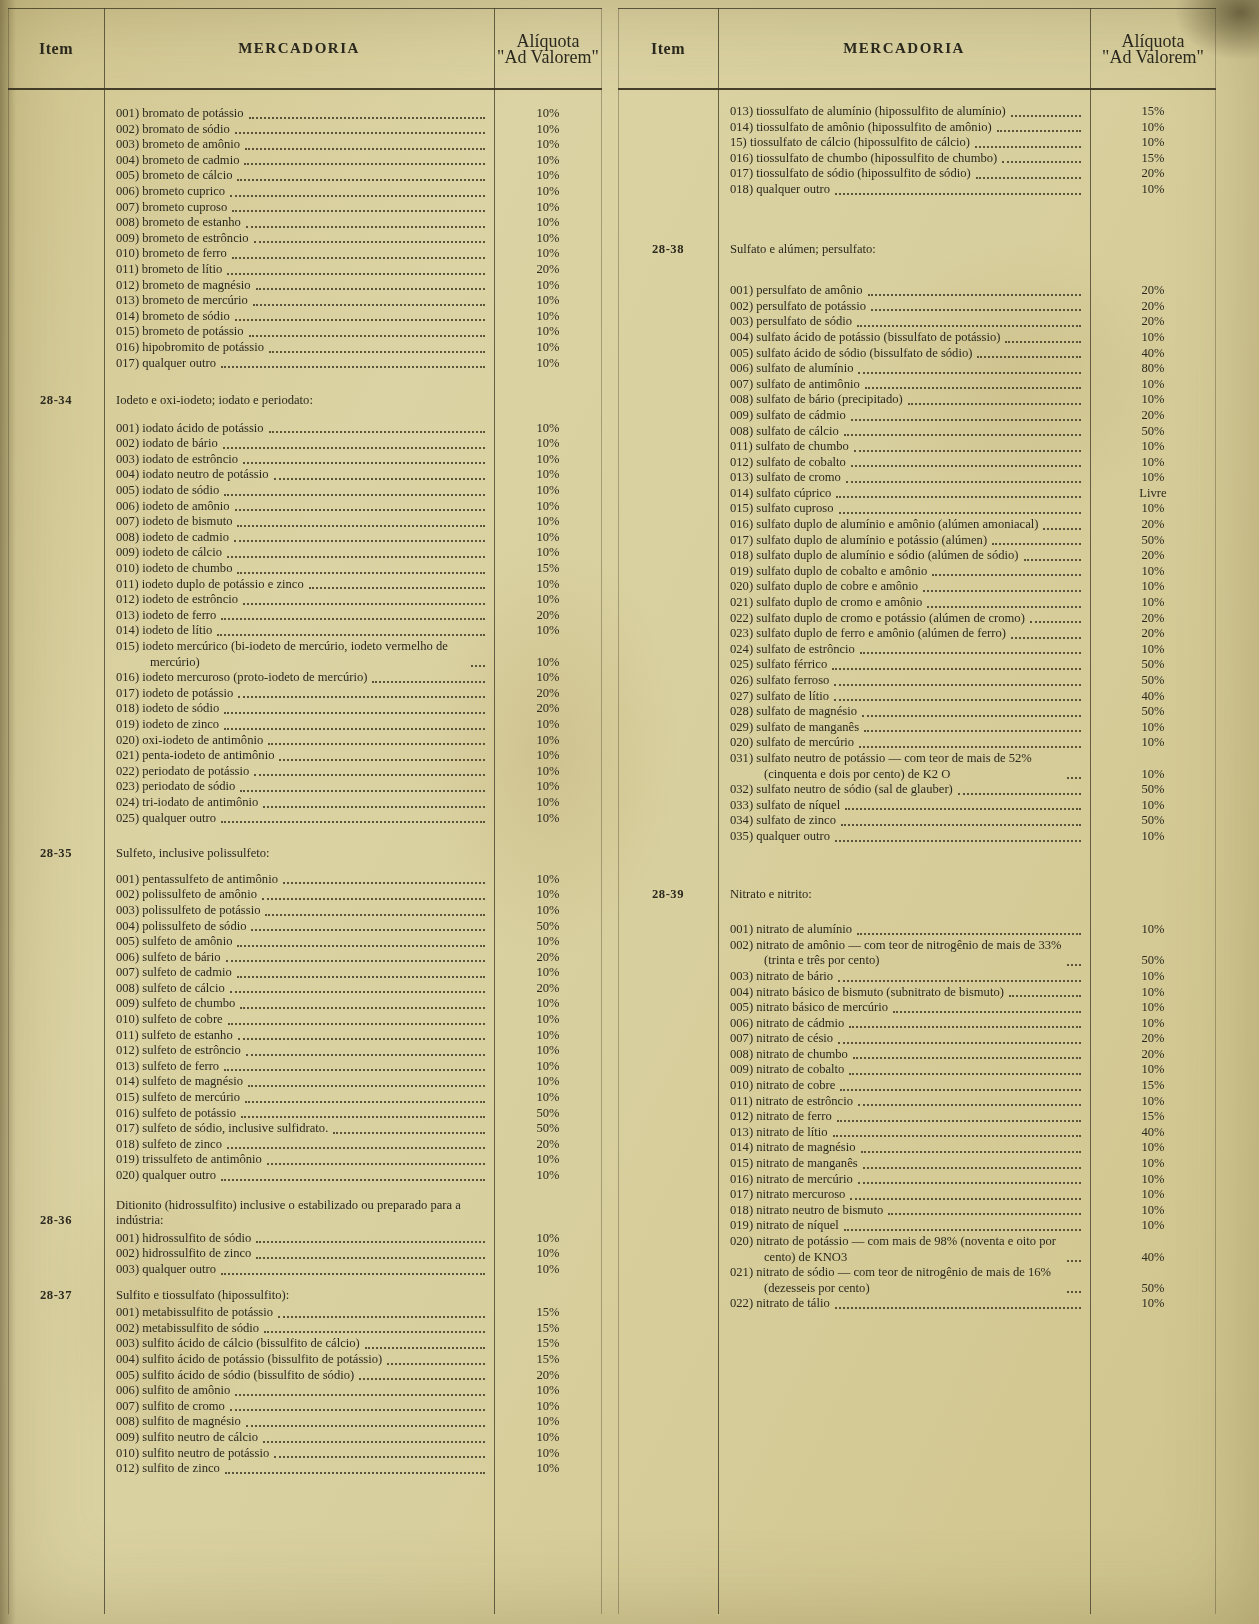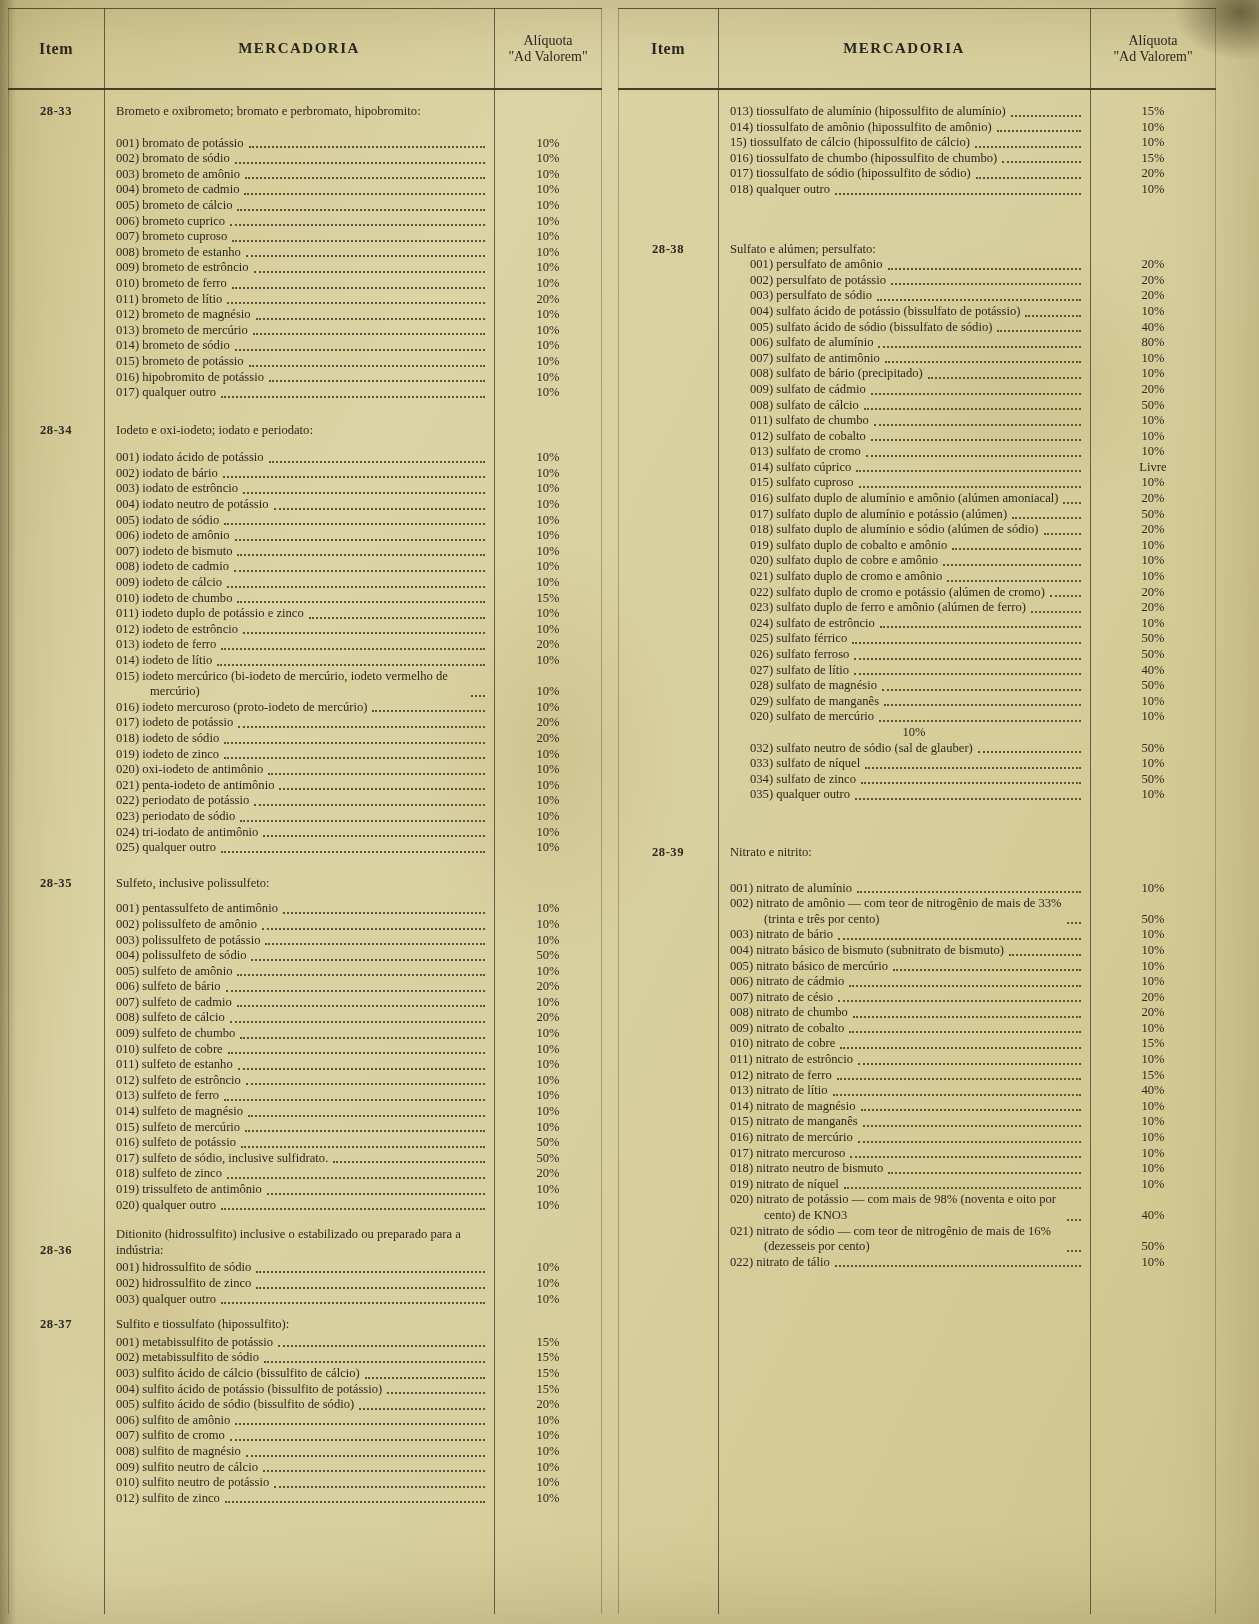--- a/index.html
+++ b/index.html
@@ -24,21 +24,21 @@
 
   .vline{position:absolute;top:0;bottom:0;width:1px;background:rgba(62,56,38,.75)}
   .vline.faint{background:rgba(62,56,38,.35)}
 
   .thead{display:grid;grid-template-columns:var(--c1) 1fr var(--c3);height:82px;
     border-top:1px solid rgba(62,56,38,.8);border-bottom:2px solid rgba(52,47,30,.9);
     align-items:center;text-align:center}
   .th{font-weight:bold}
   .th-item{font-size:16px;letter-spacing:.5px}
   .th-merc{font-size:15px;letter-spacing:1.5px}
-  .th-aliq{font-size:14px;line-height:16px}
+  .th-aliq{font-size:18px;line-height:16px}
 
   .row{display:grid;grid-template-columns:var(--c1) 1fr var(--c3);align-items:end}
   .ci{text-align:center}
   .code{font-weight:bold;letter-spacing:.5px}
   .cm{display:flex;align-items:flex-end;padding:0 6px 0 12px;min-width:0}
   .txt{padding-left:34px;text-indent:-34px;min-width:0}
   .ttl{min-width:0}
   .leader{flex:1 1 14px;min-width:14px;height:0;border-bottom:2px dotted rgba(58,52,32,.8);margin:0 3px 3px 5px}
   .cr{text-align:center;white-space:nowrap}
 </style>
@@ -61,27 +61,20 @@
     <div class="thead">
       <div class="th th-item">Item</div>
       <div class="th th-merc">MERCADORIA</div>
       <div class="th-aliq">
         <div>Alíquota</div>
         <div>"Ad Valorem"</div>
       </div>
     </div>
     <div class="tbody">
         <div class="sec" style="margin-top: 14px;">
-          <div class="row">
-            <div class="ci code">28-33</div>
-            <div class="cm">
-              <span class="ttl">Brometo e oxibrometo; bromato e perbromato, hipobromito:</span>
-            </div>
-            <div class="cr"></div>
-          </div>
           <div class="entries" style="margin-top: 16px;">
             <div class="row entry">
               <div class="ci"></div>
               <div class="cm">
                 <span class="txt">001) bromato de potássio</span>
                 <span class="leader"></span>
               </div>
               <div class="cr rate">10%</div>
             </div>
             <div class="row entry">
@@ -801,21 +794,21 @@
           </div>
         </div>
         <div class="sec" style="margin-top: 44px;">
           <div class="row">
             <div class="ci code">28-38</div>
             <div class="cm">
               <span class="ttl">Sulfato e alúmen; persulfato:</span>
             </div>
             <div class="cr"></div>
           </div>
-          <div class="entries" style=" padding-left: 20px;">
+          <div class="entries" style="margin-top: 26px;">
             <div class="row entry">
               <div class="ci"></div>
               <div class="cm">
                 <span class="txt">001) persulfato de amônio</span>
                 <span class="leader"></span>
               </div>
               <div class="cr rate">20%</div>
             </div>
             <div class="row entry">
               <div class="ci"></div>
@@ -1044,20 +1037,24 @@
             <div class="row entry">
               <div class="ci"></div>
               <div class="cm">
                 <span class="txt">020) sulfato de mercúrio</span>
                 <span class="leader"></span>
               </div>
               <div class="cr rate">10%</div>
             </div>
             <div class="row entry">
               <div class="ci"></div>
+              <div class="cm">
+                <span class="txt">031) sulfato neutro de potássio — com teor de mais de 52% (cinquenta e dois por cento) de K2 O</span>
+                <span class="leader"></span>
+              </div>
               <div class="cr rate">10%</div>
             </div>
             <div class="row entry">
               <div class="ci"></div>
               <div class="cm">
                 <span class="txt">032) sulfato neutro de sódio (sal de glauber)</span>
                 <span class="leader"></span>
               </div>
               <div class="cr rate">50%</div>
             </div>

